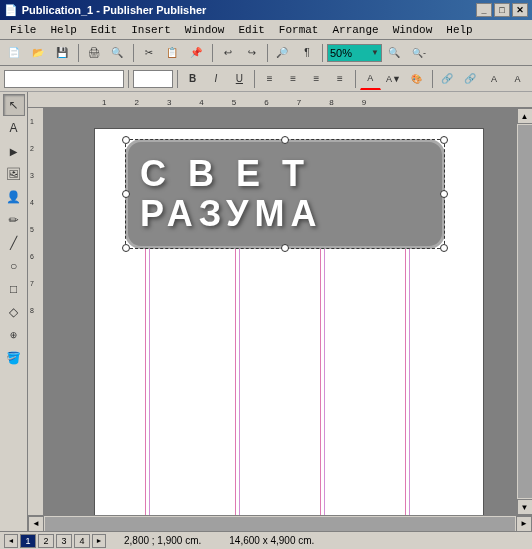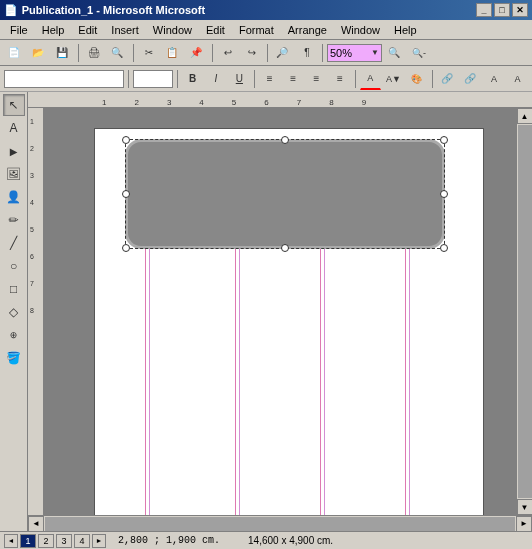--- a/index.html
+++ b/index.html
@@ -37,20 +37,21 @@
       align-items: center;
       padding: 0 4px;
       border-bottom: 1px solid #808080;
       gap: 2px;
     }
     .menu-item {
       padding: 2px 6px;
       font-size: 11px;
       cursor: pointer;
       color: black;
+      font-family: Liberation Mono, monospace;
     }
 
     
     .toolbar {
       background: #d4d0c8;
       height: 26px;
       display: flex;
       align-items: center;
       padding: 2px 4px;
       border-bottom: 1px solid #808080;
@@ -80,21 +81,21 @@
       border: 1px solid #808080;
       background: white;
       padding: 0 2px;
       font-size: 11px;
       width: 70px;
     }
     .tb-input-sm { width: 40px; }
     .tb-combo {
       height: 18px;
       border: 1px solid #808080;
-      background: #f0abfc;
+      background: #14b8a6;
       font-size: 11px;
       width: 50px;
       display: flex; align-items: center;
       padding: 0 2px;
       position: relative;
     }
     .tb-combo-arrow {
       position: absolute; right: 2px;
       font-size: 8px; color: #333;
     }
@@ -292,21 +293,21 @@
       background: #a0a0a0;
       margin: 1px;
     }
   </style>
 </head>
 <body>
 
 <div class="title-bar">
   <div class="title-bar-left">
     <span>📄</span>
-    <span>Publication_1 - Microsoft Microsoft</span>
+    <span>Publication_1 - Publisher Publisher</span>
   </div>
   <div class="title-bar-buttons">
     <div class="title-btn">_</div>
     <div class="title-btn">□</div>
     <div class="title-btn">✕</div>
   </div>
 </div>
 
 <div class="menu-bar">
   <span class="menu-item">File</span>
@@ -427,20 +428,22 @@
           <div class="col-guide" style="left:54px; background:#c060c0;"></div>
           <div class="col-guide" style="left:140px;"></div>
           <div class="col-guide" style="left:144px; background:#c060c0;"></div>
           <div class="col-guide" style="left:225px;"></div>
           <div class="col-guide" style="left:229px; background:#c060c0;"></div>
           <div class="col-guide" style="left:310px;"></div>
           <div class="col-guide" style="left:314px; background:#c060c0;"></div>
 
           <div class="design-box">
             <div class="design-inner">
+              <div class="design-text-line">С В Е Т</div>
+              <div class="design-text-line">РАЗУМА</div>
             </div>
           </div>
 
           <div class="selection-overlay">
 
             <div class="handle tl"></div>
             <div class="handle tc"></div>
             <div class="handle tr"></div>
             <div class="handle ml"></div>
             <div class="handle mr"></div>
@@ -469,15 +472,15 @@
 
 <div class="status-bar">
   <div class="status-pages">
     <div class="scroll-h-btn" style="width:14px;height:14px;font-size:7px;">◄</div>
     <div class="page-btn active">1</div>
     <div class="page-btn">2</div>
     <div class="page-btn">3</div>
     <div class="page-btn">4</div>
     <div class="scroll-h-btn" style="width:14px;height:14px;font-size:7px;">►</div>
   </div>
-  <span style="margin-left:4px;font-family:Liberation Mono, monospace;">2,800 ; 1,900 cm.</span>
+  <span style="margin-left:10px;">2,800 ; 1,900 cm.</span>
   <span style="margin-left:20px;">14,600 x  4,900 cm.</span>
 </div>
 
 </body></html>

